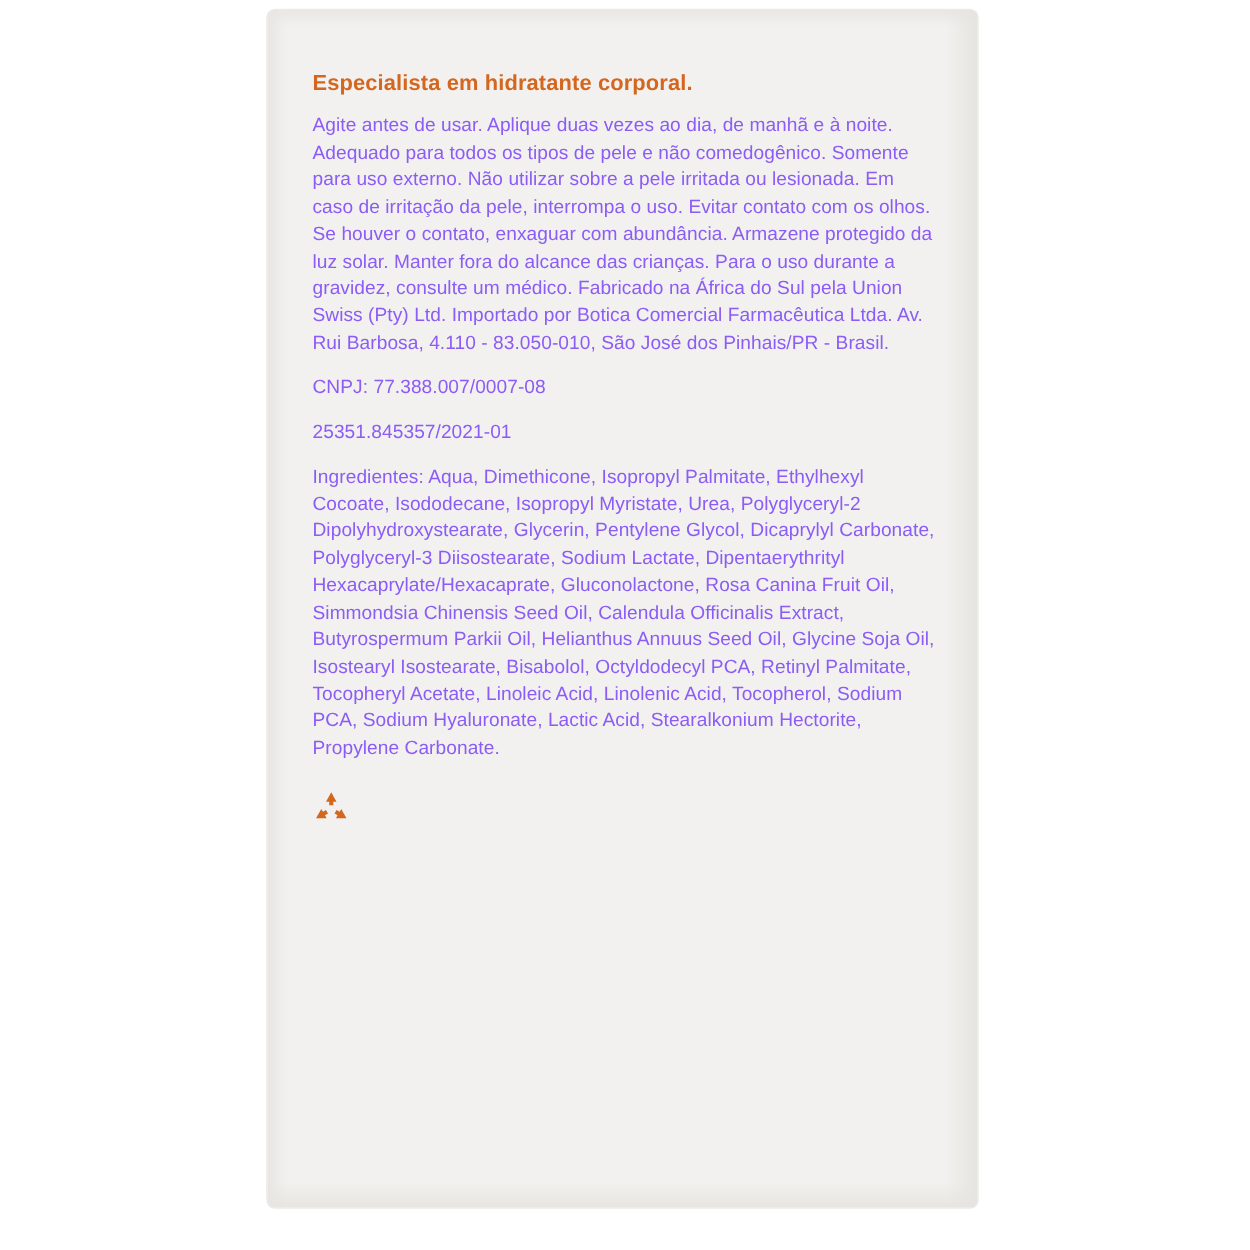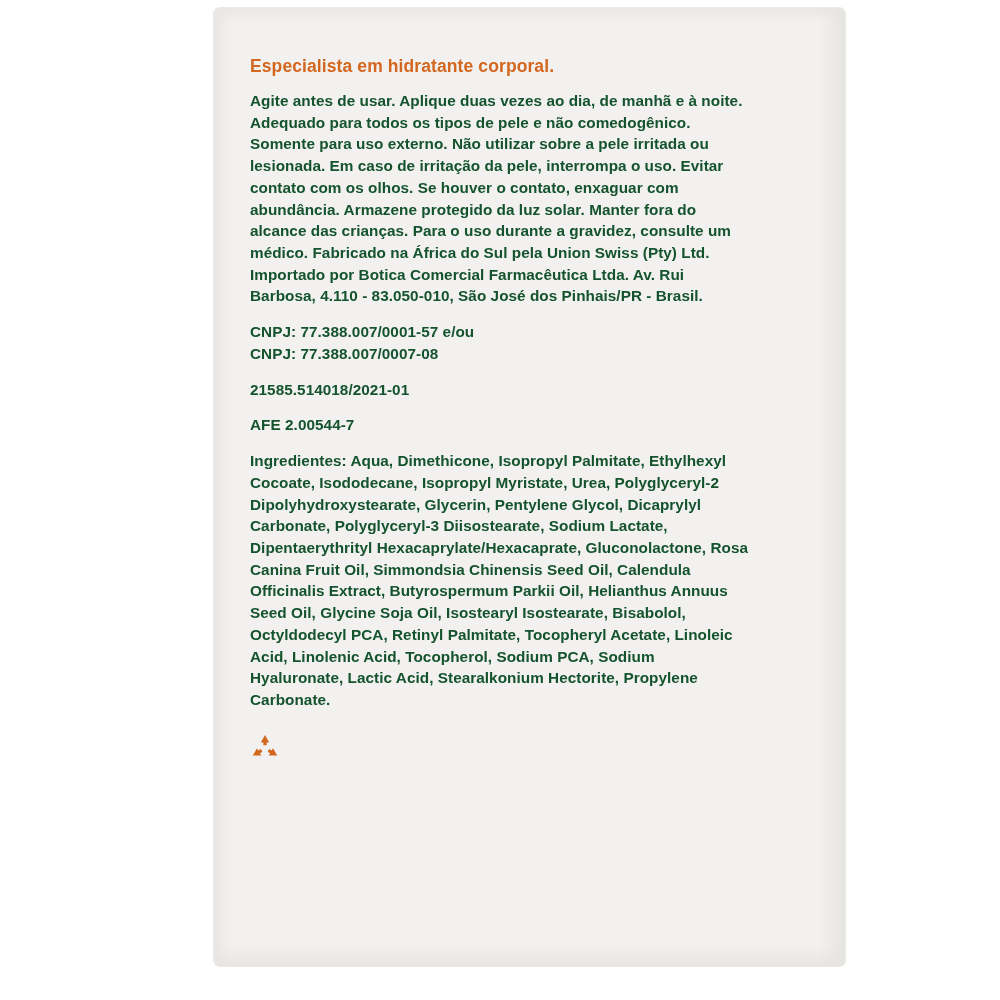--- a/index.html
+++ b/index.html
@@ -17,21 +17,21 @@
     position: relative;
     width: 1000px;
     height: 1000px;
     background: #ffffff;
   }
   
   .carton {
     position: absolute;
     left: 214px;
     top: 8px;
-    width: 631px;
+    width: 568px;
     height: 958px;
     background: #f2f1ef;
     border-radius: 6px;
     box-shadow: 0 0 0 1px #eceae7;
     overflow: hidden;
   }
   
   .carton::before {
     content: "";
     position: absolute;
@@ -73,26 +73,25 @@
   .headline {
     color: #d4671f;
     font-size: 17.5px;
     font-weight: bold;
     letter-spacing: 0.1px;
     margin: 0 0 13px 0;
     line-height: 1.2;
   }
 
   .body-text {
-    color: #14532d;
+    color: #8b5cf6;
     font-size: 15.3px;
     line-height: 1.42;
     margin: 0 0 14px 0;
     letter-spacing: 0.05px;
-    font-weight: bold;
   }
 
   .reg-lines .line {
     display: block;
   }
 
   .recycle {
     margin-top: 22px;
     width: 30px;
     height: 30px;
@@ -108,28 +107,26 @@
     <div class="panel-top-shade"></div>
     <div class="panel-bottom-shade"></div>
 
     <div class="content">
 
       <p class="headline">Especialista em hidratante corporal.</p>
 
       <p class="body-text">Agite antes de usar. Aplique duas vezes ao dia, de manhã e à noite. Adequado para todos os tipos de pele e não comedogênico. Somente para uso externo. Não utilizar sobre a pele irritada ou lesionada. Em caso de irritação da pele, interrompa o uso. Evitar contato com os olhos. Se houver o contato, enxaguar com abundância. Armazene protegido da luz solar. Manter fora do alcance das crianças. Para o uso durante a gravidez, consulte um médico. Fabricado na África do Sul pela Union Swiss (Pty) Ltd. Importado por Botica Comercial Farmacêutica Ltda. Av. Rui Barbosa, 4.110 - 83.050-010, São José dos Pinhais/PR - Brasil.</p>
 
       <p class="body-text reg-lines">
-        <span class="line">CNPJ: 77.388.007/0001-57 e/ou</span>
         <span class="line">CNPJ: 77.388.007/0007-08</span>
       </p>
 
 
-      <p class="body-text">21585.514018/2021-01</p>
+      <p class="body-text">25351.845357/2021-01</p>
 
-      <p class="body-text">AFE 2.00544-7</p>
 
 
       <p class="body-text">Ingredientes: Aqua, Dimethicone, Isopropyl Palmitate, Ethylhexyl Cocoate, Isododecane, Isopropyl Myristate, Urea, Polyglyceryl-2 Dipolyhydroxystearate, Glycerin, Pentylene Glycol, Dicaprylyl Carbonate, Polyglyceryl-3 Diisostearate, Sodium Lactate, Dipentaerythrityl Hexacaprylate/Hexacaprate, Gluconolactone, Rosa Canina Fruit Oil, Simmondsia Chinensis Seed Oil, Calendula Officinalis Extract, Butyrospermum Parkii Oil, Helianthus Annuus Seed Oil, Glycine Soja Oil, Isostearyl Isostearate, Bisabolol, Octyldodecyl PCA, Retinyl Palmitate, Tocopheryl Acetate, Linoleic Acid, Linolenic Acid, Tocopherol, Sodium PCA, Sodium Hyaluronate, Lactic Acid, Stearalkonium Hectorite, Propylene Carbonate.</p>
 
       <span class="recycle">
         <svg viewBox="0 0 64 64" width="30" height="30" aria-hidden="true">
           <g fill="#d4671f">
 
             <path d="M32 4 L41 20 L35.5 20 L35.5 26 L28.5 26 L28.5 20 L23 20 Z"></path>
 

